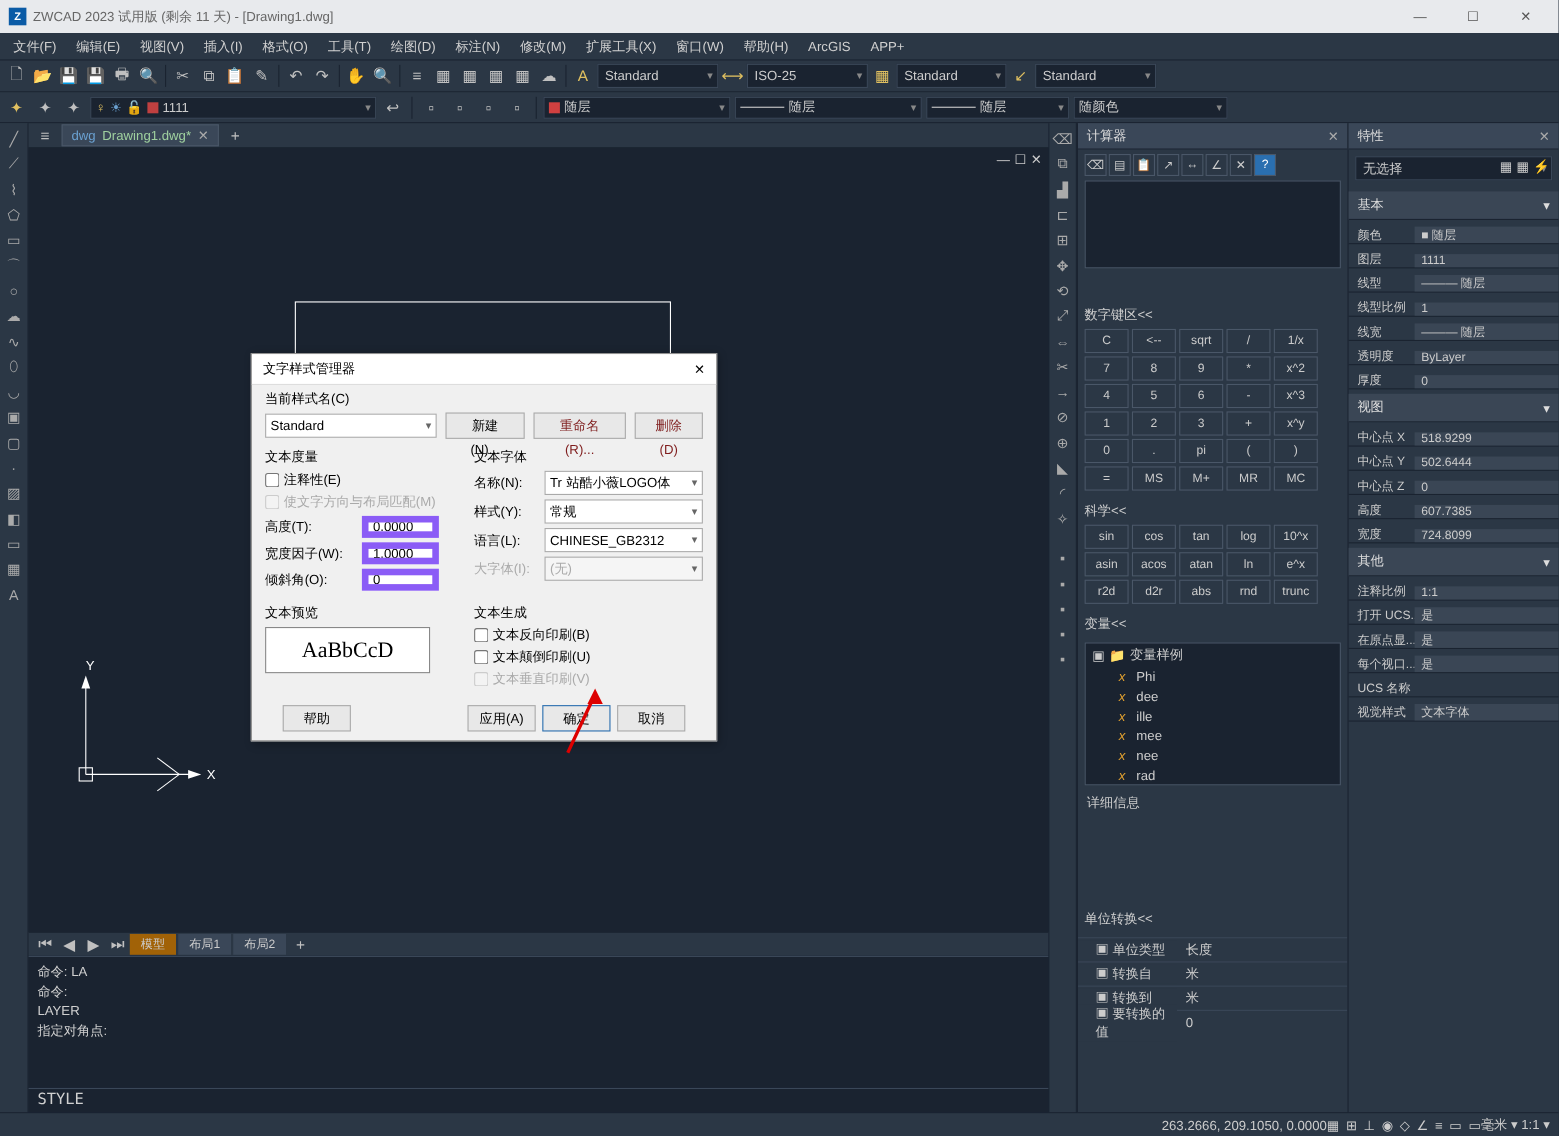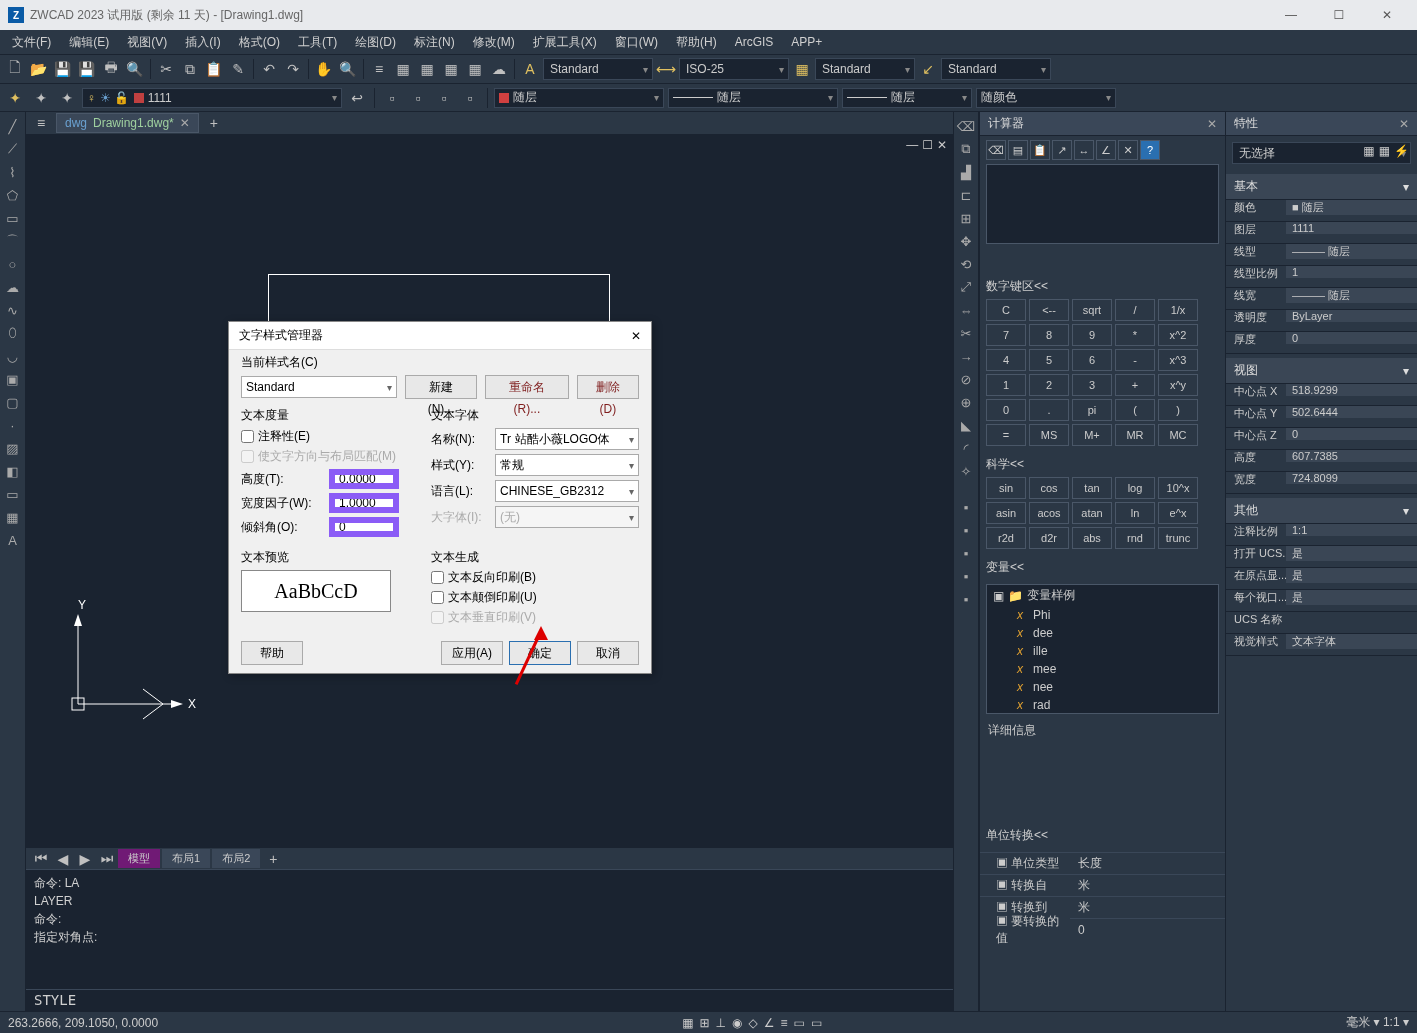--- a/index.html
+++ b/index.html
@@ -26,21 +26,21 @@
 .canvas-area{flex:1;background:#1a2330;position:relative;display:flex;flex-direction:column}
 .doctabs{height:22px;background:#2b3745;display:flex;align-items:center;padding:0 4px;gap:4px}
 .doctab{background:#3a4758;padding:2px 8px;color:#9fd09f;border:1px solid #4a5768;display:flex;align-items:center;gap:6px;font-size:11px}
 .doctab .x{color:#aaa;cursor:pointer}
 .canvas{flex:1;background:#1a2330;position:relative}
 .viewbtns{position:absolute;top:4px;right:6px;display:flex;gap:4px;color:#ccc}
 .rect-draw{position:absolute;left:242px;top:140px;width:342px;height:90px;border:1px solid #fff}
 .ucs{position:absolute;left:22px;bottom:120px;color:#fff}
 .bottomtabs{height:22px;background:#2b3745;display:flex;align-items:center;padding:0 4px;border-top:1px solid #1a2330}
 .btab{padding:2px 10px;background:#3a4758;color:#ccc;margin-right:2px;font-size:11px}
-.btab.active{background:#701a75}
+.btab.active{background:#a16207}
 .cmdline{height:120px;background:#1a2330;border-top:1px solid #3a4758;padding:4px 8px;color:#d0d0d0;font-family:"SimSun",monospace;font-size:14px;line-height:18px;overflow:hidden}
 .cmdinput{height:22px;background:#1a2330;border-top:1px solid #3a4758;padding:2px 8px;color:#d0d0d0;font-family:"SimSun",monospace;font-size:14px}
 .midicons{width:26px;background:#2b3745;border-left:1px solid #1a2330;border-right:1px solid #1a2330;display:flex;flex-direction:column;padding-top:4px;gap:3px;align-items:center}
 .calc-panel{width:246px;background:#2b3745;border-left:1px solid #1a2330;display:flex;flex-direction:column}
 .panel-hdr{height:24px;background:#3a4758;display:flex;align-items:center;padding:0 8px;color:#ddd;font-size:13px;justify-content:space-between;border-bottom:1px solid #1a2330}
 .panel-hdr .x{cursor:pointer;color:#aaa}
 .calc-row{display:flex;gap:2px;padding:4px 6px}
 .calc-icon{width:20px;height:20px;border:1px solid #4a5768;background:#2b3745;display:flex;align-items:center;justify-content:center;font-size:11px;color:#ccc}
 .calc-display{height:80px;border:1px solid #4a5768;margin:0 6px;background:#1a2330}
 .calc-section-hdr{color:#d0d0d0;margin:4px 0;font-size:12px}
@@ -51,43 +51,43 @@
 .varitem .k{color:#e0a030;font-style:italic;width:12px}
 .unit-table{margin:4px 0}
 .unit-row{display:flex;height:22px;align-items:center;border-top:1px solid #3a4758}
 .unit-row .lbl{width:90px;padding-left:16px;background:#2b3745;color:#ccc}
 .unit-row .val{flex:1;padding-left:8px;color:#ccc}
 .prop-panel{width:192px;background:#2b3745;border-left:1px solid #1a2330;display:flex;flex-direction:column}
 .prop-combo{margin:6px;height:22px;background:#1a2330;border:1px solid #3a4758;display:flex;align-items:center;padding:0 18px 0 6px;position:relative;color:#ccc}
 .prop-combo::after{content:"▾";position:absolute;right:4px;color:#888;font-size:10px}
 .prop-section{margin-top:4px}
 .prop-shdr{background:#3a4655;padding:4px 8px;color:#ddd;display:flex;justify-content:space-between;align-items:center;border-bottom:1px solid #1a2330}
-.prop-row{display:flex;height:22px;align-items:flex-start;border-bottom:1px solid #1a2330}
+.prop-row{display:flex;height:22px;align-items:flex-end;border-bottom:1px solid #1a2330}
 .prop-row .k{width:60px;padding-left:8px;color:#ccc;font-size:11px;overflow:hidden;white-space:nowrap}
 .prop-row .v{flex:1;padding-left:6px;color:#ccc;font-size:11px;background:#3a4655}
 .linesample{display:inline-block;width:40px;border-top:1px solid #ccc;vertical-align:middle;margin-right:4px}
-.statusbar{height:22px;background:#2b3745;border-top:1px solid #1a2330;display:flex;align-items:center;padding:0 8px;color:#ccc;font-size:11px;justify-content:space-between}
+.statusbar{height:22px;background:#2b3745;border-top:1px solid #1a2330;display:flex;align-items:center;padding:0 8px;color:#ccc;font-size:11px;justify-content:flex-end}
 
 .dialog{position:absolute;left:228px;top:321px;width:424px;background:#f0f0f0;border:1px solid #888;color:#000;box-shadow:2px 2px 8px rgba(0,0,0,0.3);z-index:100}
 .dlg-title{height:28px;display:flex;align-items:center;padding:0 10px;font-size:13px;background:#fff;border-bottom:1px solid #ddd;justify-content:space-between}
 .dlg-body{padding:4px 12px}
 .dlg-row{display:flex;align-items:center;margin:4px 0;gap:8px}
 .dlg-lbl{font-size:12px}
 .dlg-combo{flex:1;height:22px;border:1px solid #aaa;background:#fff;padding:0 18px 0 4px;position:relative;display:flex;align-items:center;font-size:12px}
 .dlg-combo::after{content:"▾";position:absolute;right:4px;color:#666;font-size:10px}
 .dlg-btn{height:24px;padding:0 10px;border:1px solid #aaa;background:#e8e8e8;font-size:12px;cursor:pointer;min-width:62px;text-align:center;line-height:22px}
 .dlg-btn.disabled{color:#7f1d1d}
 .dlg-btn.primary{border:1px solid #2a6fb0}
 .dlg-cols{display:flex;gap:10px}
 .dlg-col{flex:1}
 .dlg-input{width:70px;height:20px;border:6px solid #8b5cf6;padding:0 4px;font-size:12px}
 .dlg-cb{display:flex;align-items:center;gap:4px;font-size:12px;margin:3px 0}
 .dlg-cb.disabled{color:#aaa}
 .preview-box{width:150px;height:42px;border:1px solid #888;background:#fff;display:flex;align-items:center;justify-content:center;font-size:20px;font-family:"SimSun";margin-top:4px}
-.dlg-footer{display:flex;justify-content:flex-end;gap:6px;padding:8px 12px}
+.dlg-footer{display:flex;justify-content:flex-end;gap:6px;padding:8px 28px}
 .arrow{position:absolute;left:540px;top:630px;z-index:101;pointer-events:none}
 .arrowline{width:3px;height:60px;background:#d00;transform:rotate(25deg);transform-origin:top}
 .arrowhead{position:absolute;top:-4px;left:-6px;width:0;height:0;border-left:7px solid transparent;border-right:7px solid transparent;border-bottom:14px solid #d00}
 </style>
 </head>
 <body>
 
 <div class="titlebar">
   <div class="icon">Z</div>
   <div class="title">ZWCAD 2023 试用版 (剩余 11 天) - [Drawing1.dwg]</div>
@@ -245,22 +245,22 @@
       <span class="tbtn">◀</span>
       <span class="tbtn">▶</span>
       <span class="tbtn">⏭</span>
       <div class="btab active">模型</div>
       <div class="btab">布局1</div>
       <div class="btab">布局2</div>
       <span class="tbtn">+</span>
     </div>
     <div class="cmdline">
       <div>命令: LA</div>
+      <div>命令:</div>
       <div>LAYER</div>
-      <div>命令:</div>
       <div>指定对角点:</div>
     </div>
     <div class="cmdinput">STYLE</div>
   </div>
 
   <div class="midicons">
     <div class="ltool">⌫</div>
     <div class="ltool">⧉</div>
     <div class="ltool">▟</div>
     <div class="ltool">⊏</div>

